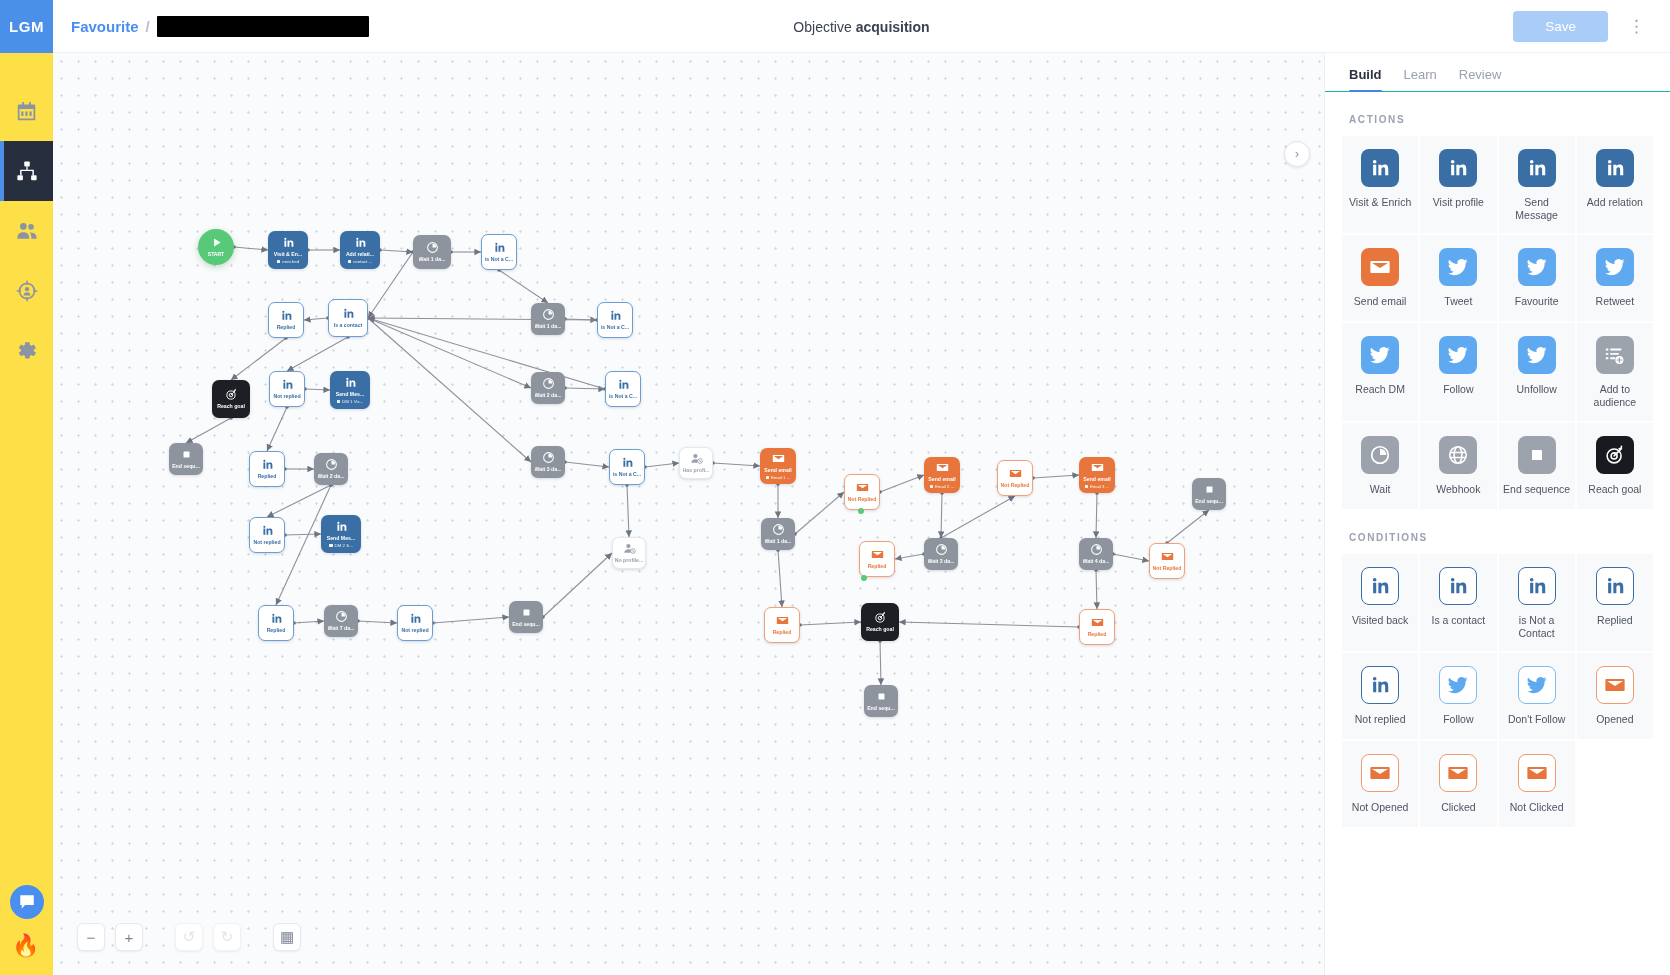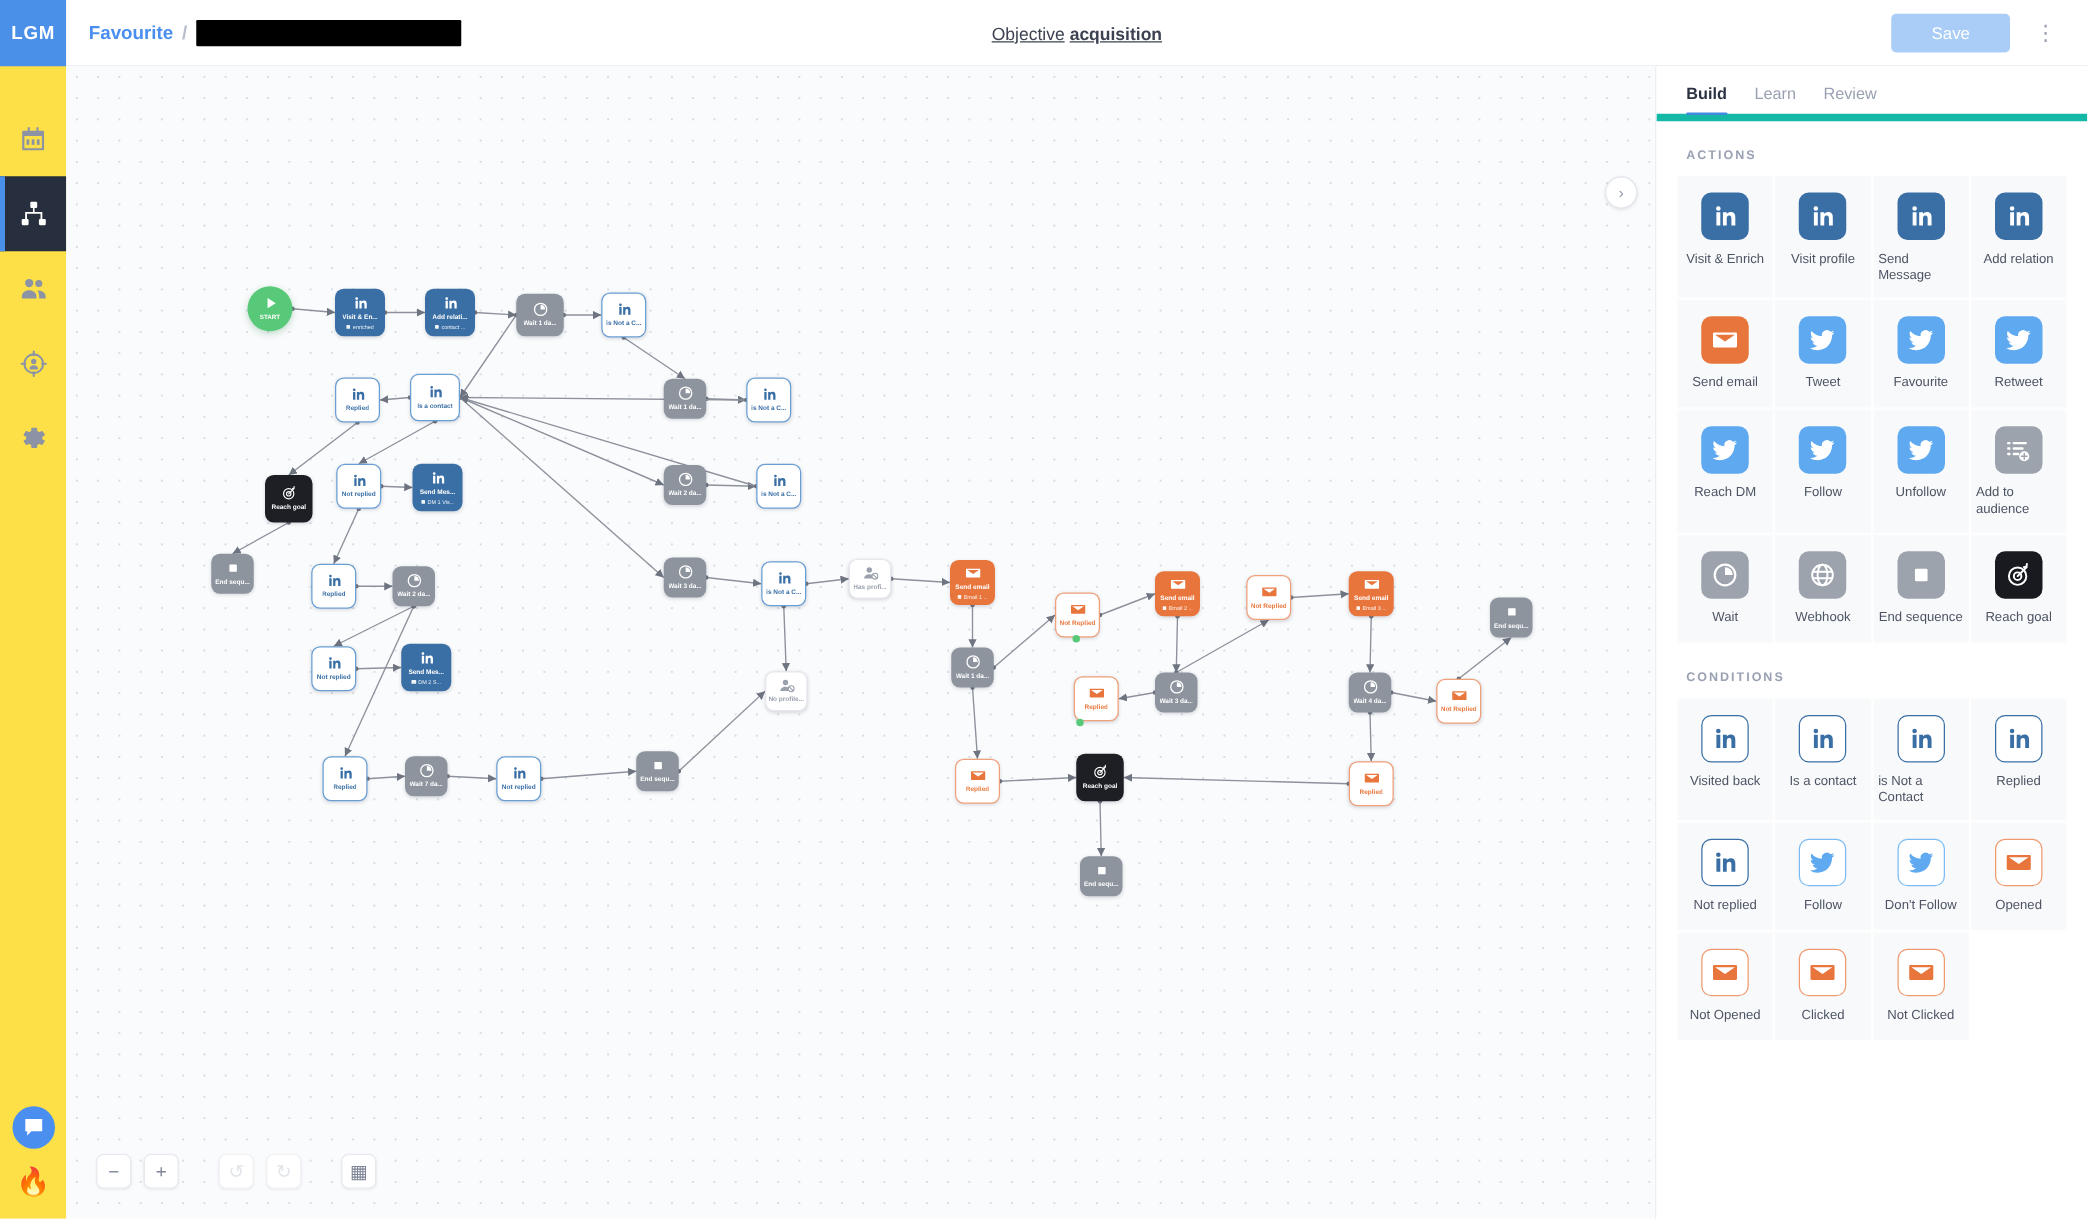--- a/index.html
+++ b/index.html
@@ -69,21 +69,21 @@
   .crumb-link { color: #4a8ff0; font-weight: bold; cursor: pointer; }
   .crumb-sep { color: #b7bdcc; font-weight: bold; }
   .crumb-redacted {
     display: inline-block; width: 212px; height: 21px;
     background: #000; border-radius: 1px;
   }
   .objective {
     position: absolute; left: 0; right: 0; top: 0; height: 53px;
     display: flex; align-items: center; justify-content: center;
     pointer-events: none;
-    font-size: 14px; color: #3d4252; text-decoration: underline;
+    font-size: 14px; color: #3d4252;
   }
   .objective b { margin-left: 4px; }
   .top-right {
     margin-left: auto; display: flex; align-items: center; gap: 14px;
   }
   .save-btn {
     background: #a9cdf7; color: #ffffff;
     border: none; border-radius: 4px;
     font-size: 13.5px; font-family: inherit;
     padding: 8px 32px; cursor: default;
@@ -176,21 +176,21 @@
   
   .panel {
     width: 345px; flex: 0 0 345px;
     background: #fff;
     display: flex; flex-direction: column;
     overflow: hidden;
   }
   .panel-tabs {
     display: flex; gap: 22px;
     padding: 14px 24px 0 24px;
-    border-bottom: 6px solid #14b8a6;
+    border-bottom: 1px solid #14b8a6;
   }
   .ptab {
     font-size: 13px; color: #9aa1b2; padding-bottom: 9px;
     cursor: pointer; position: relative;
   }
   .ptab.active { color: #2b3242; font-weight: bold; }
   .ptab.active::after {
     content: ""; position: absolute; left: 0; right: 0; bottom: -1px;
     height: 2.5px; background: #3f8ae0; border-radius: 2px;
   }
@@ -208,21 +208,21 @@
     cursor: pointer;
     min-height: 88px;
     justify-content: flex-start;
   }
   .cell-ico {
     width: 38px; height: 38px; border-radius: 8px;
     display: flex; align-items: center; justify-content: center;
     flex: 0 0 38px;
   }
   .cell-lbl {
-    font-size: 10.5px; color: #4d5463; line-height: 1.25;
+    font-size: 10.5px; color: #4d5463; text-align: center; line-height: 1.25;
   }
   .ic-li     { background: #3a6fa5; color: #fff; }
   .ic-tw     { background: #5ea9ef; color: #fff; }
   .ic-mail   { background: #e8763c; color: #fff; }
   .ic-grey   { background: #9ca3ad; color: #fff; }
   .ic-dark   { background: #181a1f; color: #fff; }
   .ic-li-o   { background: #fff; color: #3a6fa5; border: 1.6px solid #3a6fa5; }
   .ic-tw-o   { background: #fff; color: #5ea9ef; border: 1.6px solid #7cbcf3; }
   .ic-mail-o { background: #fff; color: #e8763c; border: 1.6px solid #ef9a6f; }
 </style>

